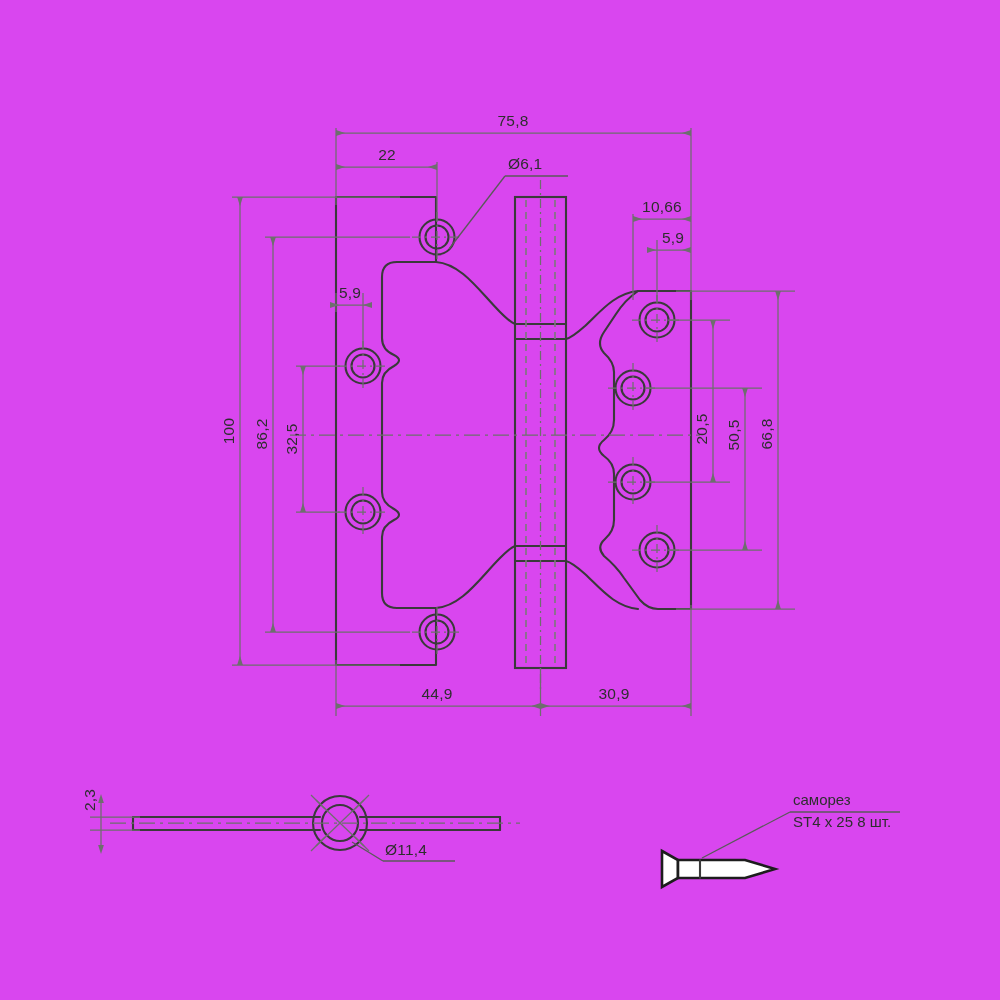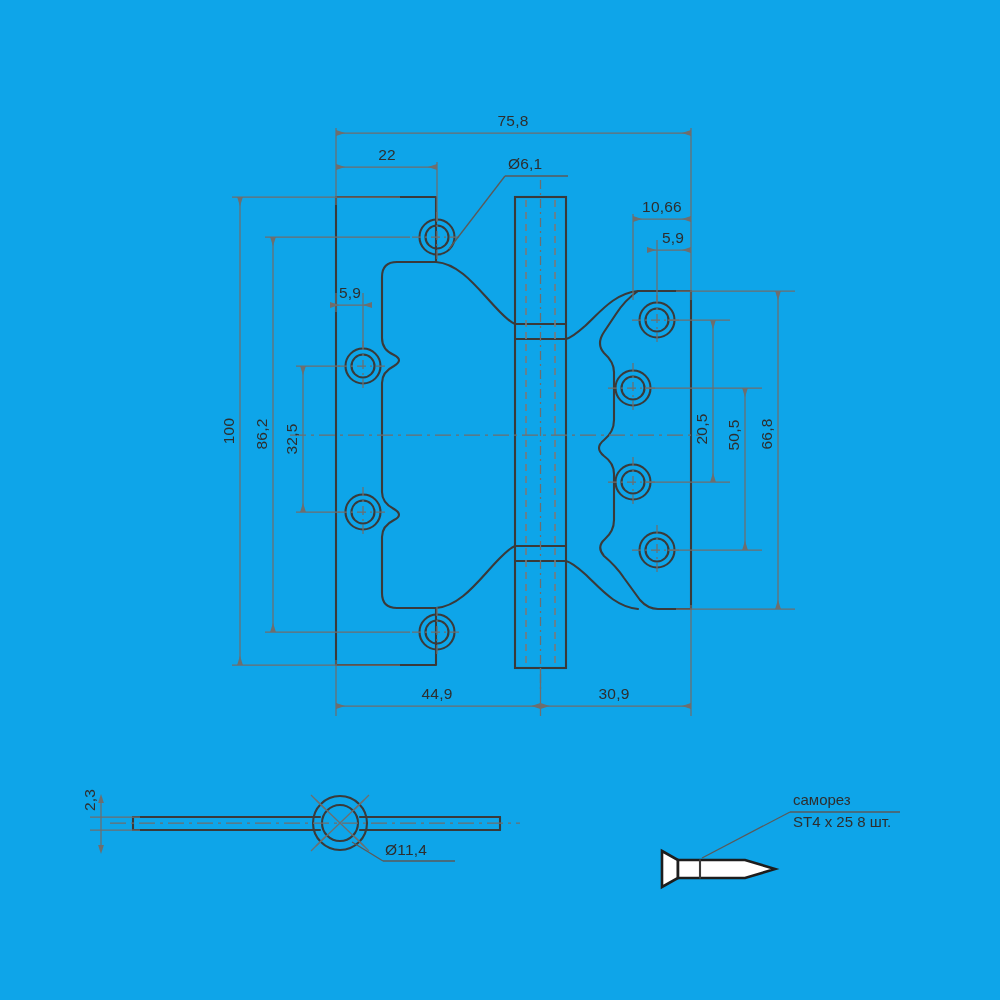--- a/index.html
+++ b/index.html
@@ -11,21 +11,21 @@
   body {
     width: 1000px;
     height: 1000px;
     overflow: hidden;
     font-family: "Liberation Sans", sans-serif;
   }
   #drawing-root {
     position: relative;
     width: 1000px;
     height: 1000px;
-    background: #0ea5e9;
+    background: #d946ef;
   }
   svg#tech-drawing {
     display: block;
     width: 1000px;
     height: 1000px;
   }
   .obj-line {
     fill: none;
     stroke: #3a3a3a;
     stroke-width: 2.1;

